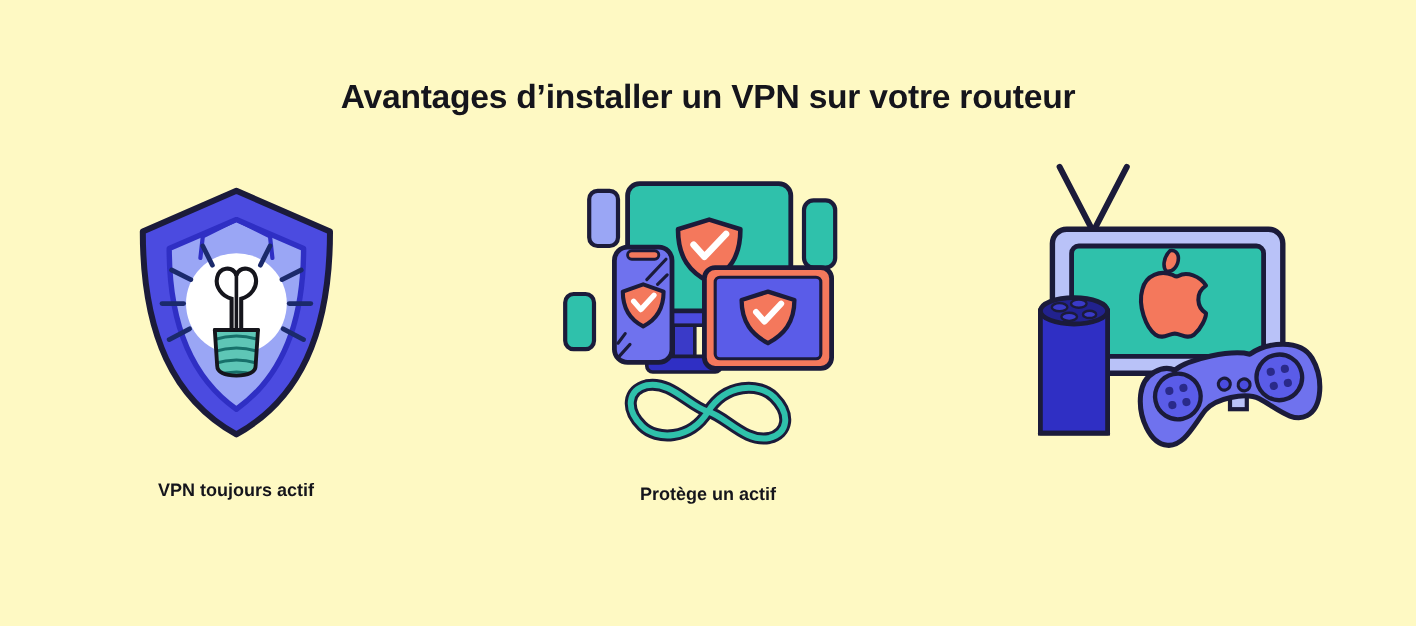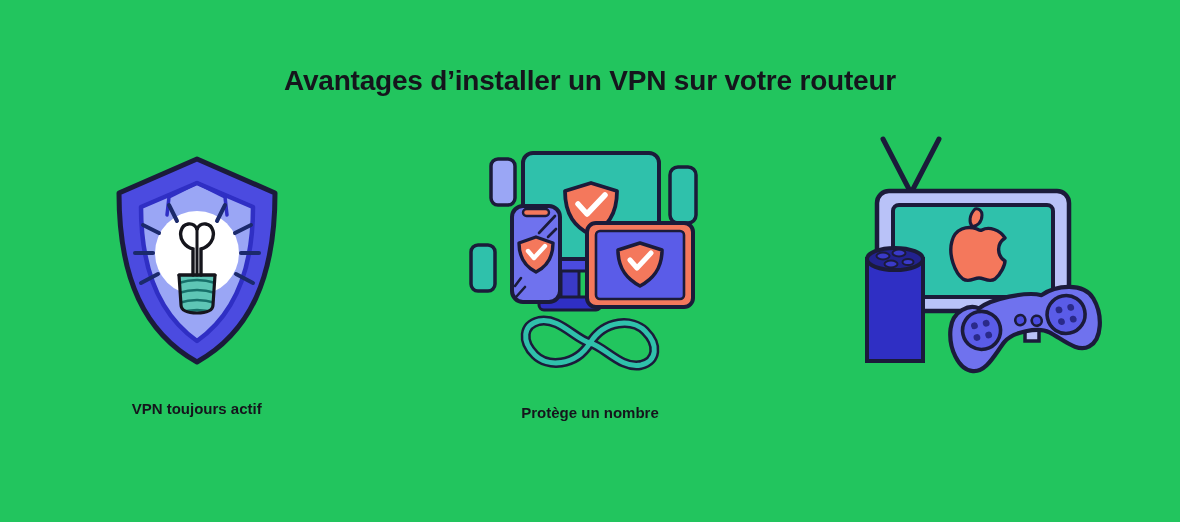--- a/index.html
+++ b/index.html
@@ -9,21 +9,21 @@
     height: 522px;
     background: #ffffff;
     font-family: "Liberation Sans", sans-serif;
     overflow: hidden;
   }
 
   .page {
     position: relative;
     width: 1180px;
     height: 522px;
-    background: #22c55e;
+    background: #fef9c3;
   }
 
   .page-title {
     position: absolute;
     top: 65px;
     left: 0;
     width: 1180px;
     text-align: center;
     font-size: 28px;
     font-weight: 700;
@@ -190,21 +190,21 @@
                      C140 172 168 172 180 184
                      C194 198 192 214 176 218
                      C156 222 140 200 125 196
                      C110 192 94 170 74 174
                      C58 178 56 194 70 208
                      C82 220 110 220 125 196 Z" stroke="#2fc1ab" stroke-width="5"></path>
           </g>
         </svg>
       </div>
       <div class="benefit-caption">
-        <div>Protège un nombre</div>
+        <div>Protège un actif</div>
       </div>
     </div>
 
     <div class="benefit-card card-3">
       <div class="benefit-art">
         <svg width="265" height="245" viewBox="0 0 265 245">
 
           <g>
             <line x1="60" y1="60" x2="32" y2="6" stroke="#1b1b3a" stroke-width="5" stroke-linecap="round"></line>
             <line x1="60" y1="60" x2="88" y2="6" stroke="#1b1b3a" stroke-width="5" stroke-linecap="round"></line>

